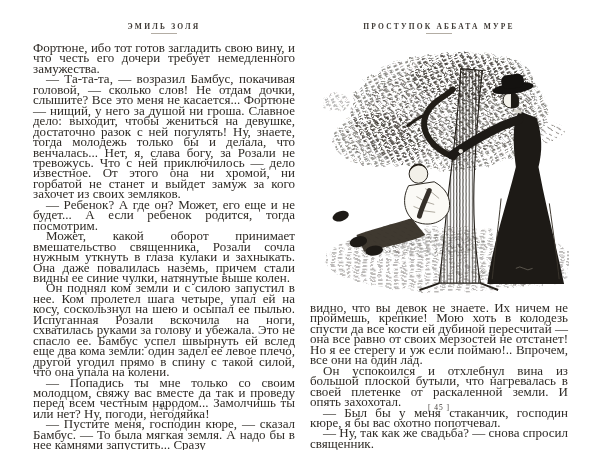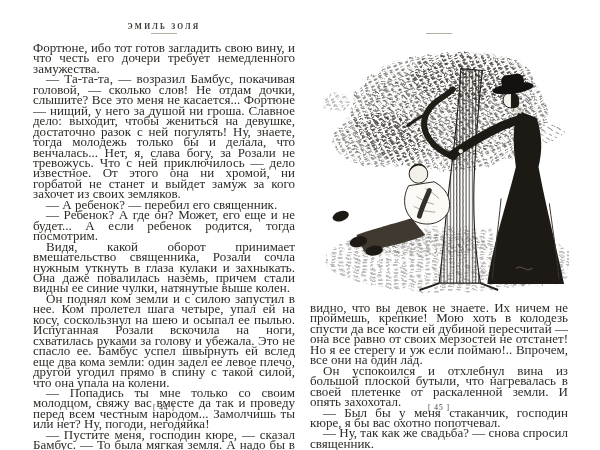--- a/index.html
+++ b/index.html
@@ -53,32 +53,32 @@
 </style>
 </head>
 <body>
 
 <div class="page" id="page-left">
   <div class="running-head">ЭМИЛЬ ЗОЛЯ</div>
   <div class="head-rule"></div>
   <div class="body-text">
     <p class="cont">Фортюне, ибо тот готов загладить свою вину, и что честь его дочери требует немедленного замужества.</p>
     <p>— Та-та-та, — возразил Бамбус, покачивая головой, — сколько слов! Не отдам дочки, слышите? Все это меня не касается... Фортюне — нищий, у него за душой ни гроша. Славное дело: выходит, чтобы жениться на девушке, достаточно разок с ней погулять! Ну, знаете, тогда молодежь только бы и делала, что венчалась... Нет, я, слава богу, за Розали не тревожусь. Что с ней приключилось — дело известное. От этого она ни хромой, ни горбатой не станет и выйдет замуж за кого захочет из своих земляков.</p>
-    <p>— А ребенок? — перебил его священник.</p>
     <p>— Ребенок? А где он? Может, его еще и не будет... А если ребенок родится, тогда посмотрим.</p>
-    <p>Видя, какой оборот принимает вмешательство священника, Розали сочла нужным уткнуть в глаза кулаки и захныкать. Она даже повалилась наземь, причем стали видны ее синие чулки, натянутые выше колен.</p>
+    <p>Может, какой оборот принимает вмешательство священника, Розали сочла нужным уткнуть в глаза кулаки и захныкать. Она даже повалилась наземь, причем стали видны ее синие чулки, натянутые выше колен.</p>
     <p>Он поднял ком земли и с силою запустил в нее. Ком пролетел шага четыре, упал ей на косу, соскользнул на шею и осыпал ее пылью. Испуганная Розали вскочила на ноги, схватилась руками за голову и убежала. Это не спасло ее. Бамбус успел швырнуть ей вслед еще два кома земли: один задел ее левое плечо, другой угодил прямо в спину с такой силой, что она упала на колени.</p>
     <p>— Попадись ты мне только со своим молодцом, свяжу вас вместе да так и проведу перед всем честным народом... Замолчишь ты или нет? Ну, погоди, негодяйка!</p>
     <p>— Пустите меня, господин кюре, — сказал Бамбус. — То была мягкая земля. А надо бы в нее камнями запустить... Сразу</p>
     <p>— Бамбус! — закричал священник, вырывая из рук крестьянина пригоршню камней.</p>
   </div>
   <div class="folio">[ 44 ]</div>
 </div>
 
 <div class="page" id="page-right">
+  <div class="running-head">ПРОСТУПОК АББАТА МУРЕ</div>
   <div class="head-rule"></div>
 
   <svg class="illustration" viewBox="0 0 250 258" aria-hidden="true">
     <defs>
       <pattern id="hatchA" width="6" height="4" patternUnits="userSpaceOnUse" patternTransform="rotate(-25)">
         <line x1="0" y1="2" x2="3.6" y2="2" stroke="#26221b" stroke-width="1"></line>
       </pattern>
       <pattern id="hatchB" width="7" height="4.5" patternUnits="userSpaceOnUse" patternTransform="rotate(28)">
         <line x1="0" y1="2.2" x2="4" y2="2.2" stroke="#3a352c" stroke-width="0.9"></line>
       </pattern>

